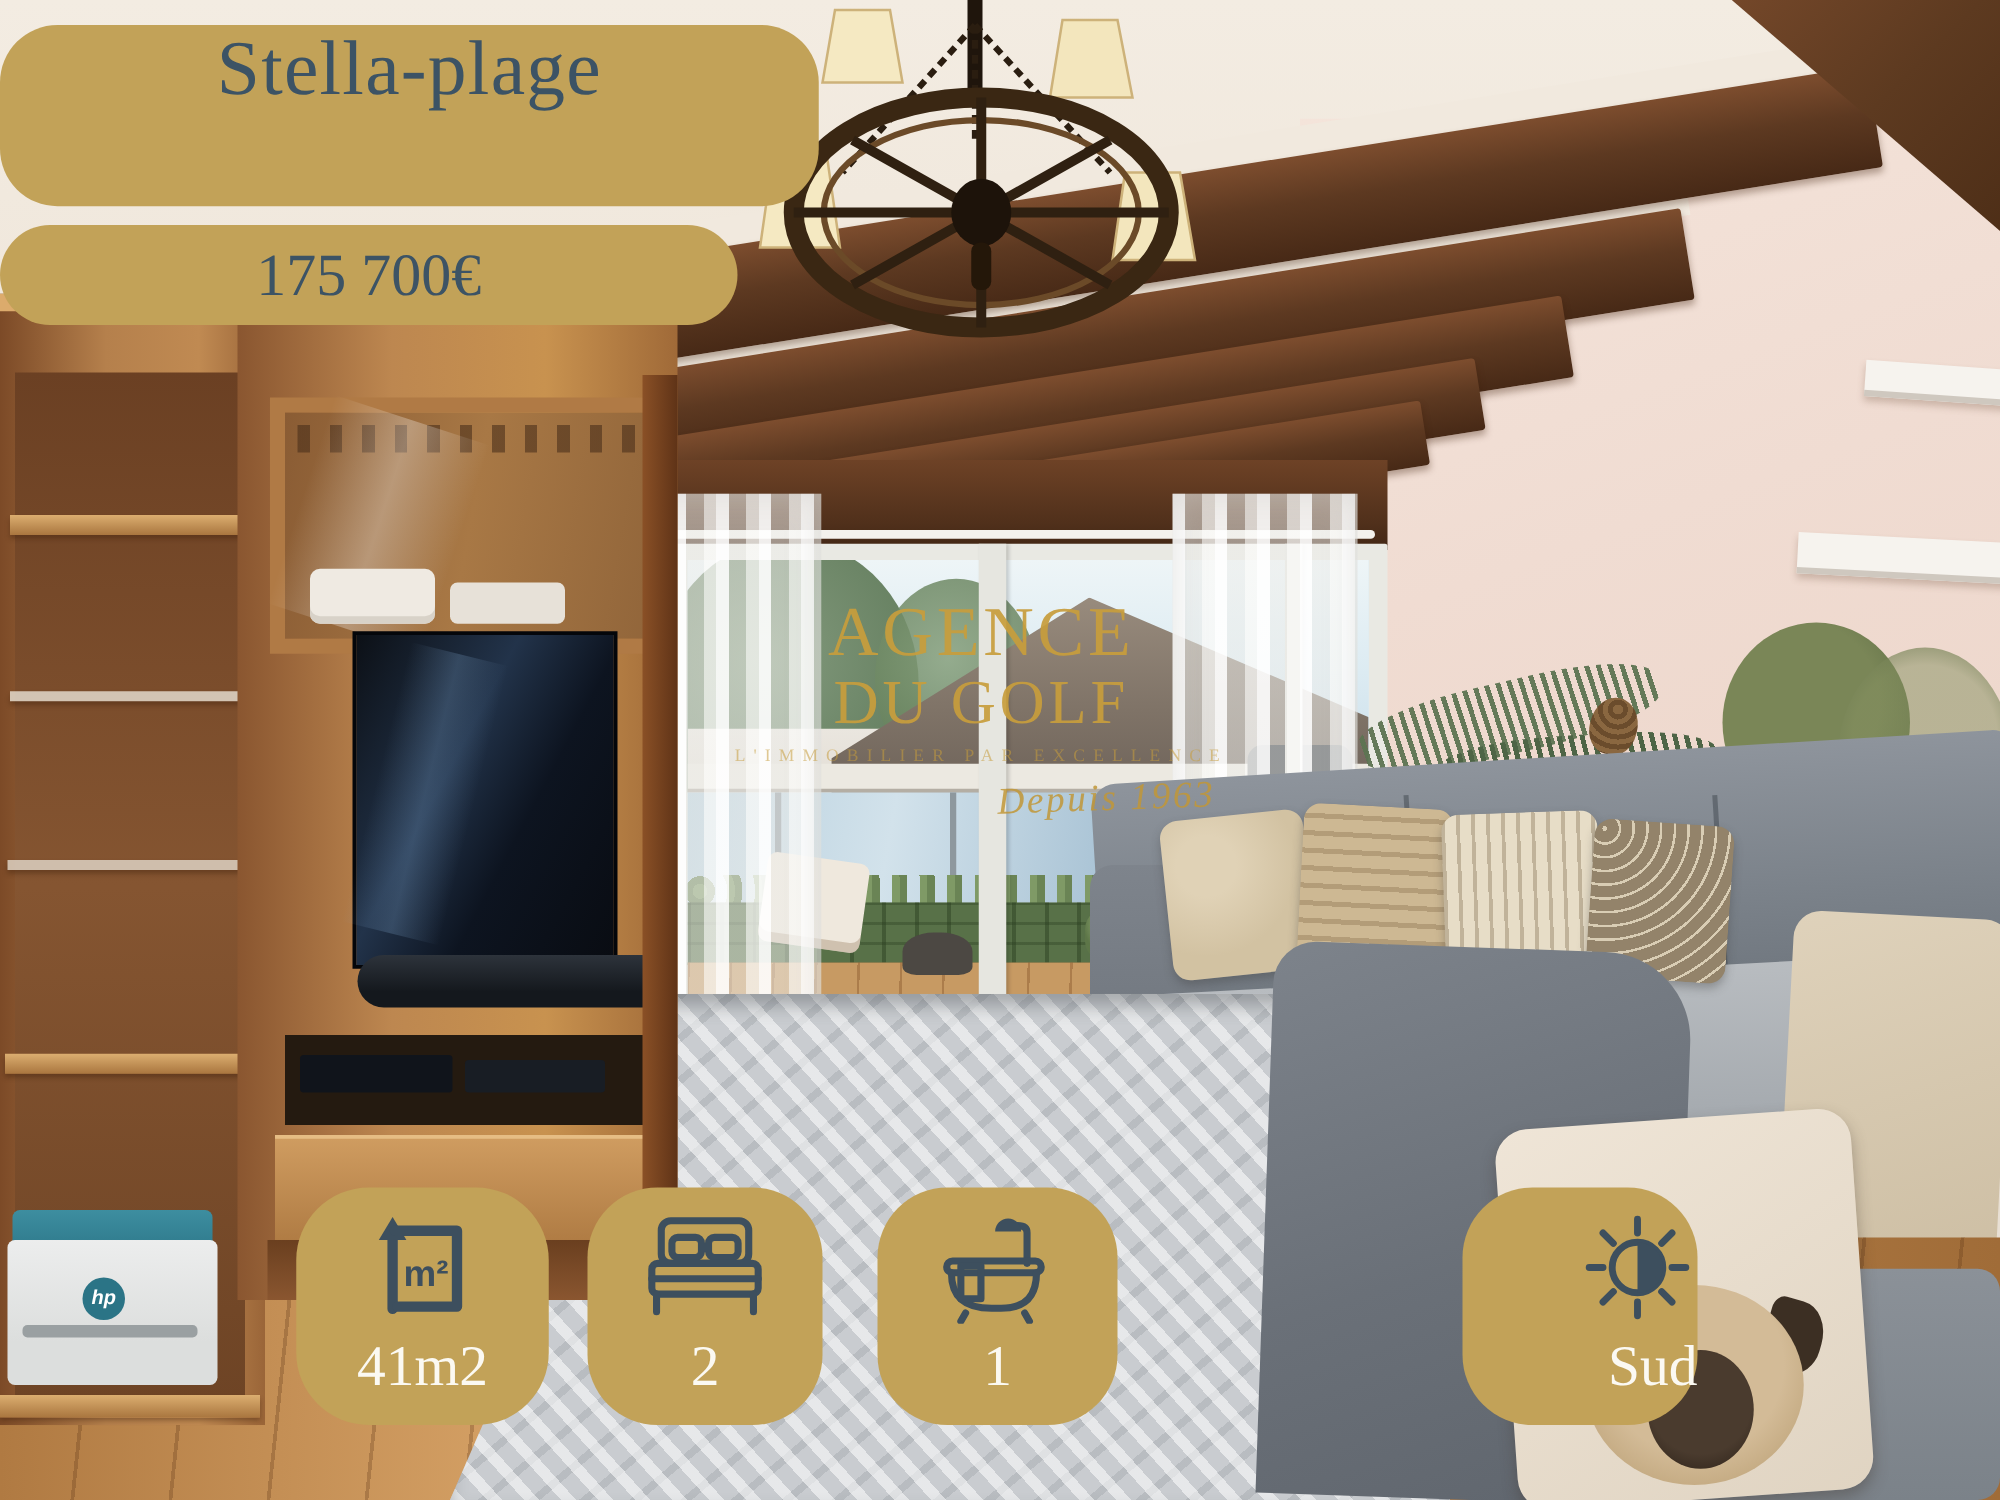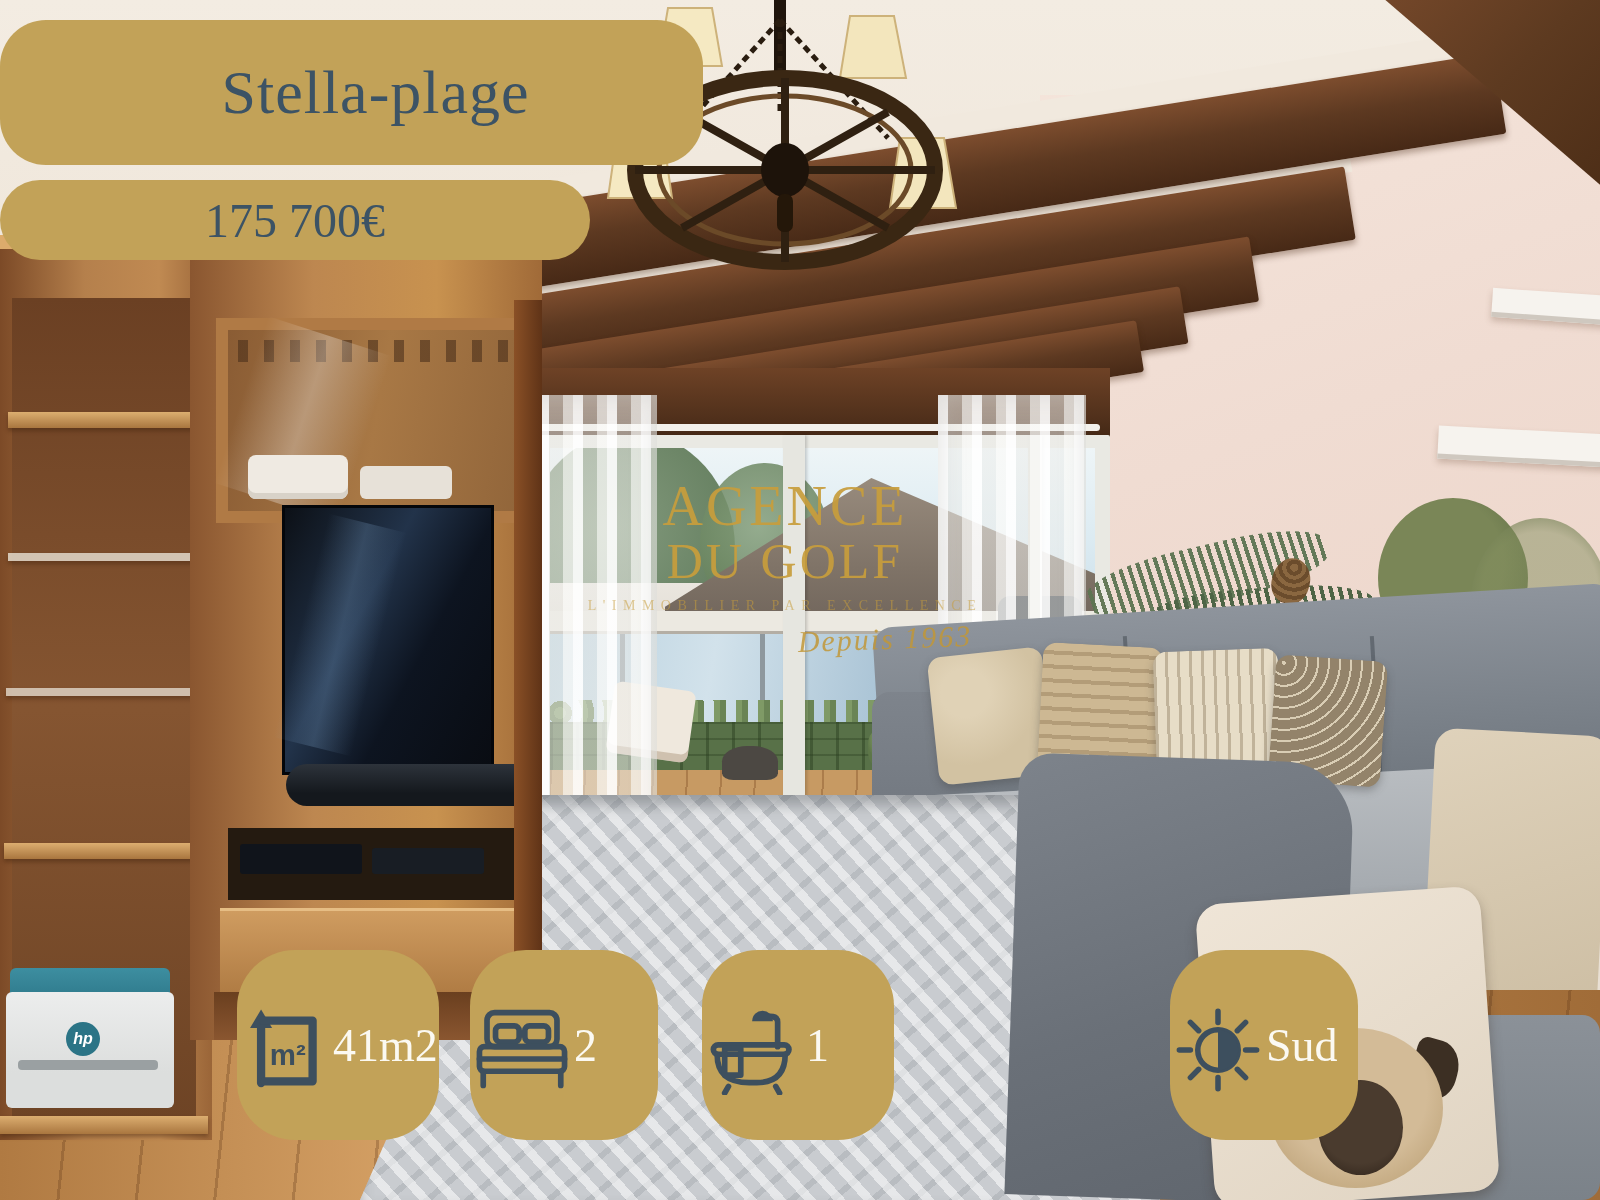--- a/index.html
+++ b/index.html
@@ -184,32 +184,32 @@
     background:linear-gradient(90deg,#8a5026,#5f3317);}
 
   
   .watermark{left:555px;top:478px;width:460px;text-align:center;color:rgba(199,157,60,.93);pointer-events:none;}
   .wm1{font-size:56px;letter-spacing:3px;line-height:1.0;}
   .wm2{font-size:50px;letter-spacing:3px;line-height:1.0;margin-top:2px;}
   .wm-tag{font-size:14px;letter-spacing:6.5px;margin-top:12px;color:rgba(199,157,60,.55);}
   .wm-since{font-style:italic;font-size:30px;margin-top:8px;margin-left:200px;
     color:rgba(193,151,55,.85);transform:rotate(-2deg);letter-spacing:2px;}
   .title-badge{left:0;top:20px;width:655px;height:145px;border-radius:46px;background:#c2a258;
-    display:flex;align-items:center;justify-content:center;padding-left:48px;}
+    display:flex;align-items:flex-start;justify-content:center;}
   .title-badge span{font-size:62px;color:#3c5365;letter-spacing:1px;}
   .price-badge{left:0;top:180px;width:590px;height:80px;border-radius:40px;background:#c2a258;
     display:flex;align-items:center;justify-content:center;}
   .price-badge span{font-size:48px;color:#3c5365;}
   .stat{top:950px;height:190px;background:#c2a258;border-radius:56px;
-    display:flex;flex-direction:row;align-items:center;justify-content:flex-start;}
+    display:flex;flex-direction:column;align-items:center;justify-content:flex-start;}
   .st1{left:237px;width:202px;border-radius:58px;}
   .st2{left:470px;width:188px;}
   .st3{left:702px;width:192px;}
   .st4{left:932px;width:190px;}
-  .st5{left:1170px;width:188px;}
+  .st5{left:1170px;width:188px;align-items:flex-end;}
   .stat .icon-wrap{height:108px;display:flex;align-items:center;justify-content:center;margin-top:10px;}
   .stat .stat-label{font-size:46px;color:#fbf9f2;line-height:1;margin-top:2px;}
   .icon-svg{stroke:#3d4f5e;fill:none;stroke-width:6;stroke-linecap:round;stroke-linejoin:round;}
 </style>
 </head>
 <body>
 
 <div class="poster">
 
   <div class="abs ceiling"></div>

